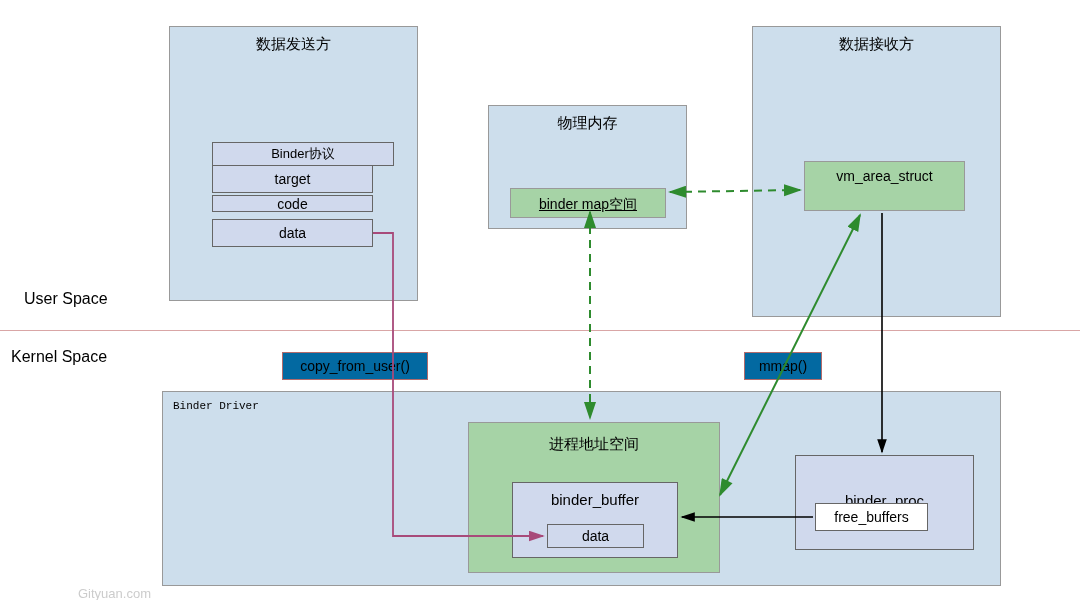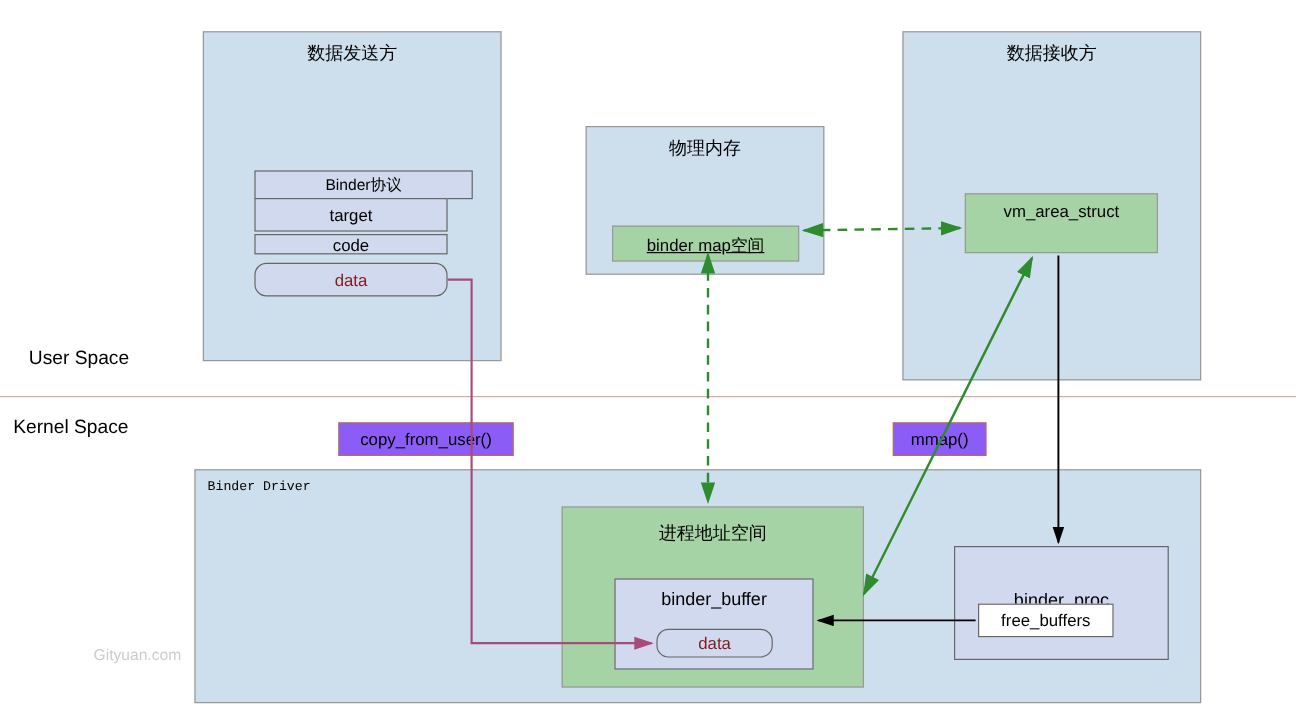--- a/index.html
+++ b/index.html
@@ -22,21 +22,21 @@
   }
   .blue-sm {
     background: #d0d9ed;
     border: 1px solid #666;
   }
   .green {
     background: #a6d3a6;
     border: 1px solid #999;
   }
   .white {
-    background: #8b5cf6;
+    background: #0369a1;
     border: 1px solid #b36b6b;
   }
   .label-top {
     position: absolute;
     top: 8px;
     left: 0;
     right: 0;
     text-align: center;
     font-size: 15px;
   }
@@ -60,25 +60,26 @@
     position: absolute;
     left: 0;
     right: 0;
     height: 0;
     border-top: 1px solid #d9a6a6;
   }
   .space-label {
     position: absolute;
     font-size: 16px;
   }
-  .red { color: #7f1d1d; border-radius: 10px; }
+  .red { color: #000000; }
   .watermark {
     position: absolute;
     color: #ccc;
     font-size: 13px;
+    margin-top: 48px;
   }
   svg { position: absolute; top: 0; left: 0; pointer-events: none; }
 </style>
 </head>
 <body>
 
 <div class="divider" style="top:330px;"></div>
 
 <div class="space-label" style="left:24px; top:290px;">User Space</div>
 <div class="space-label" style="left:11px; top:348px;">Kernel Space</div>

